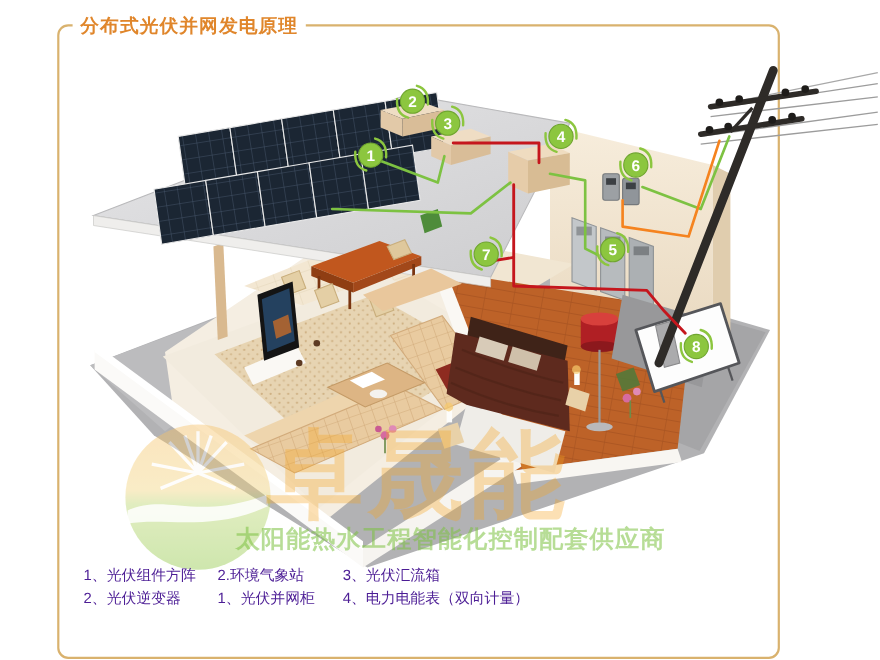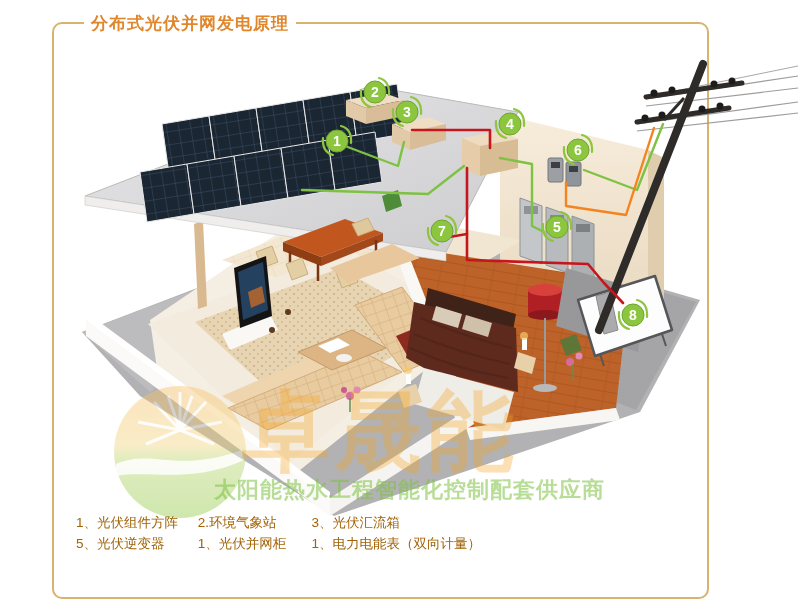--- a/index.html
+++ b/index.html
@@ -1,22 +1,22 @@
 <!DOCTYPE html>
 <html><head>
 <meta charset="utf-8">
 <style>
   html,body{margin:0;padding:0;background:#fff;}
   .stage{position:relative;width:800px;height:600px;background:#ffffff;overflow:hidden;
          font-family:"Liberation Sans","DejaVu Sans",sans-serif;}
   .frame{position:absolute;left:52px;top:22px;width:653px;height:573px;
          border:2px solid #d9b26e;border-radius:10px;}
-  .title{position:absolute;left:84px;top:12px;background:#ffffff;padding:0 7px;
+  .title{position:absolute;left:66px;top:12px;background:#ffffff;padding:0 7px;
          font-size:17px;font-weight:bold;color:#e0862b;letter-spacing:1px;white-space:nowrap;}
-  .legend{position:absolute;left:76px;top:512px;width:600px;color:#a16207;
+  .legend{position:absolute;left:76px;top:512px;width:600px;color:#4c1d95;
           font-size:13.5px;font-weight:500;line-height:21px;}
   .legend-row{white-space:nowrap;}
   .legend-row span{display:inline-block;margin-right:14px;}
   .legend-row span.c1{min-width:104px;}
   .legend-row span.c2{min-width:96px;}
   svg{position:absolute;left:0;top:0;}
   .marker-num{font-size:14px;font-weight:bold;fill:#ffffff;}
   .wm-brand{font-size:88px;font-weight:bold;fill:#f6a41f;opacity:.33;letter-spacing:4px;}
   .wm-slogan{font-size:22px;font-weight:bold;fill:#7dc242;opacity:.55;letter-spacing:1px;}
 </style>
@@ -338,19 +338,19 @@
     </g>
   </svg>
 
   <div class="legend">
     <div class="legend-row">
       <span class="c1">1、光伏组件方阵</span>
       <span class="c2">2.环境气象站</span>
       <span>3、光伏汇流箱</span>
     </div>
     <div class="legend-row">
-      <span class="c1">5、光伏逆变器</span>
+      <span class="c1">2、光伏逆变器</span>
       <span class="c2">1、光伏并网柜</span>
-      <span>1、电力电能表（双向计量）</span>
+      <span>4、电力电能表（双向计量）</span>
     </div>
   </div>
 
 </div>
 
 </body></html>

